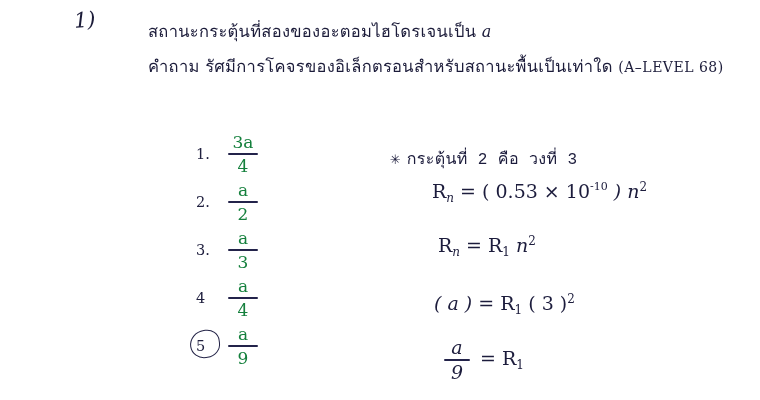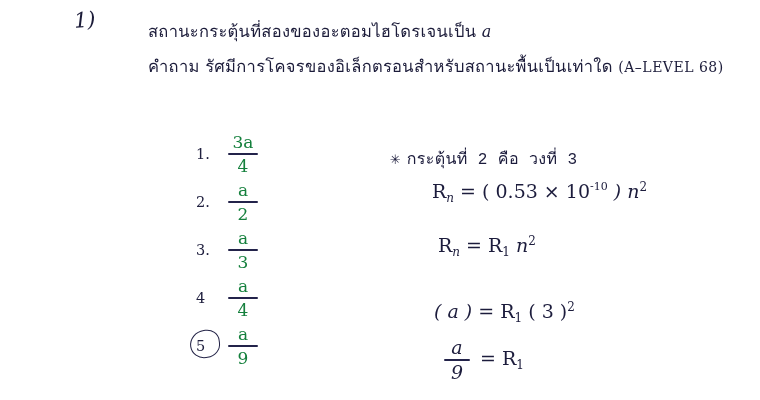--- a/index.html
+++ b/index.html
@@ -130,21 +130,21 @@
     font-size: 16px;
     letter-spacing: 0.4px;
     margin-top: 12px;
   }
   .note .star {
     font-size: 17px;
     margin-right: 6px;
   }
   .eq1 { left: 42px; top: 50px; font-size: 19px; }
   .eq2 { left: 48px; top: 104px; font-size: 19px; }
-  .eq3 { left: 44px; top: 162px; font-size: 19px; margin-top: 8px; }
+  .eq3 { left: 44px; top: 162px; font-size: 19px; }
   .eq4 { left: 50px; top: 208px; font-size: 19px; }
   .sub {
     font-size: 12px;
     vertical-align: -4px;
   }
   .sup {
     font-size: 12px;
     vertical-align: 7px;
   }
   .sup-neg {

